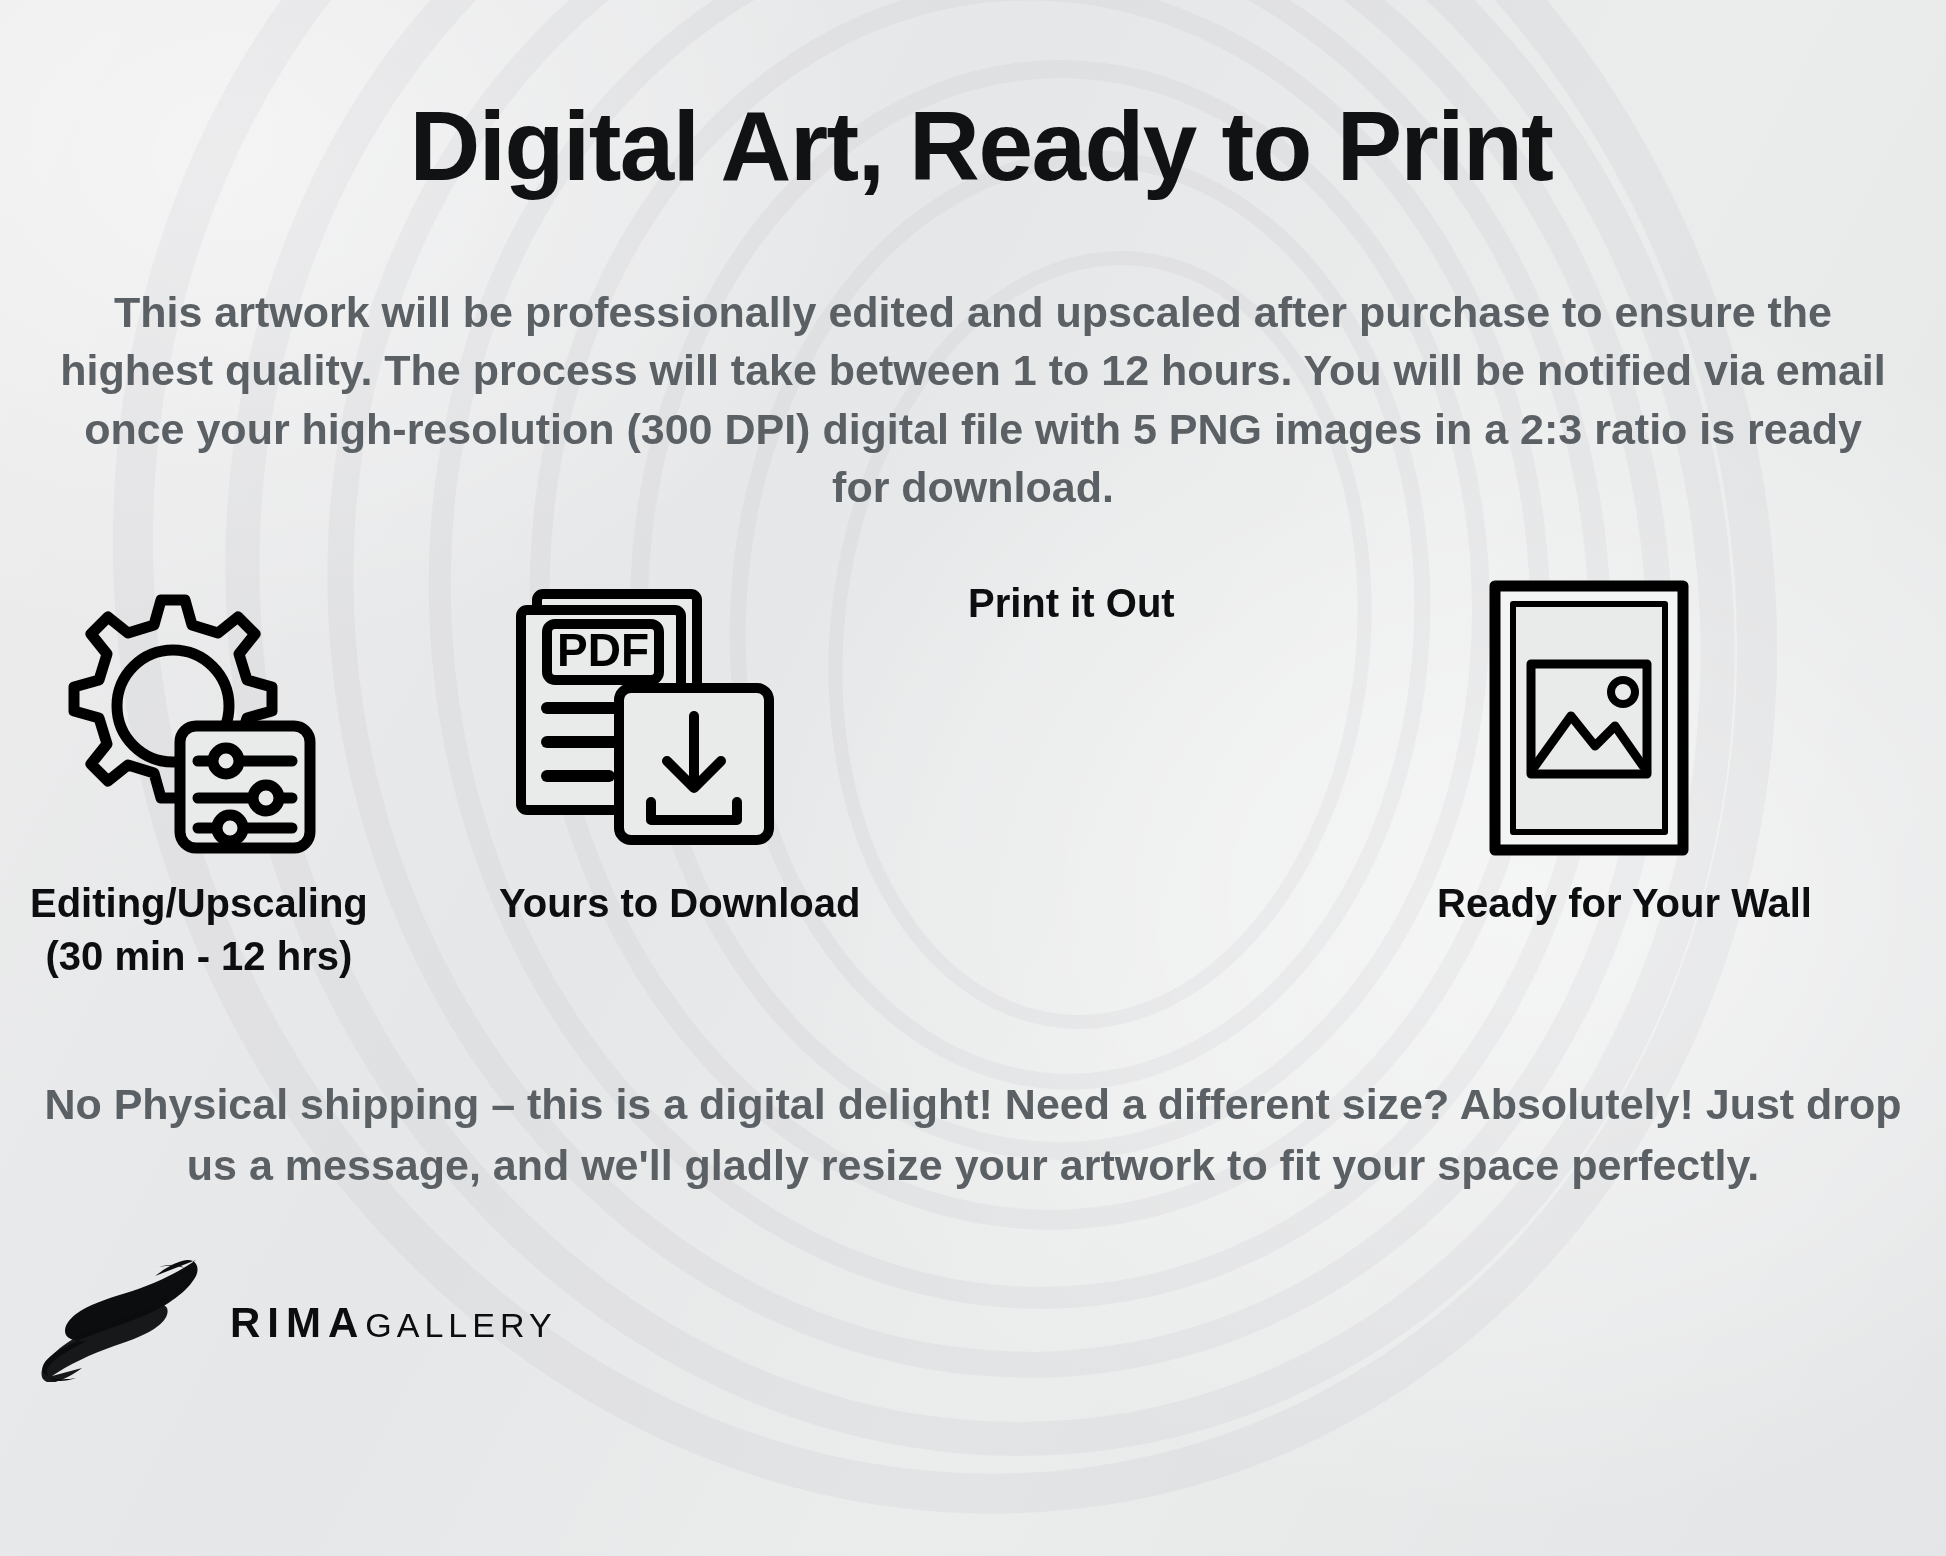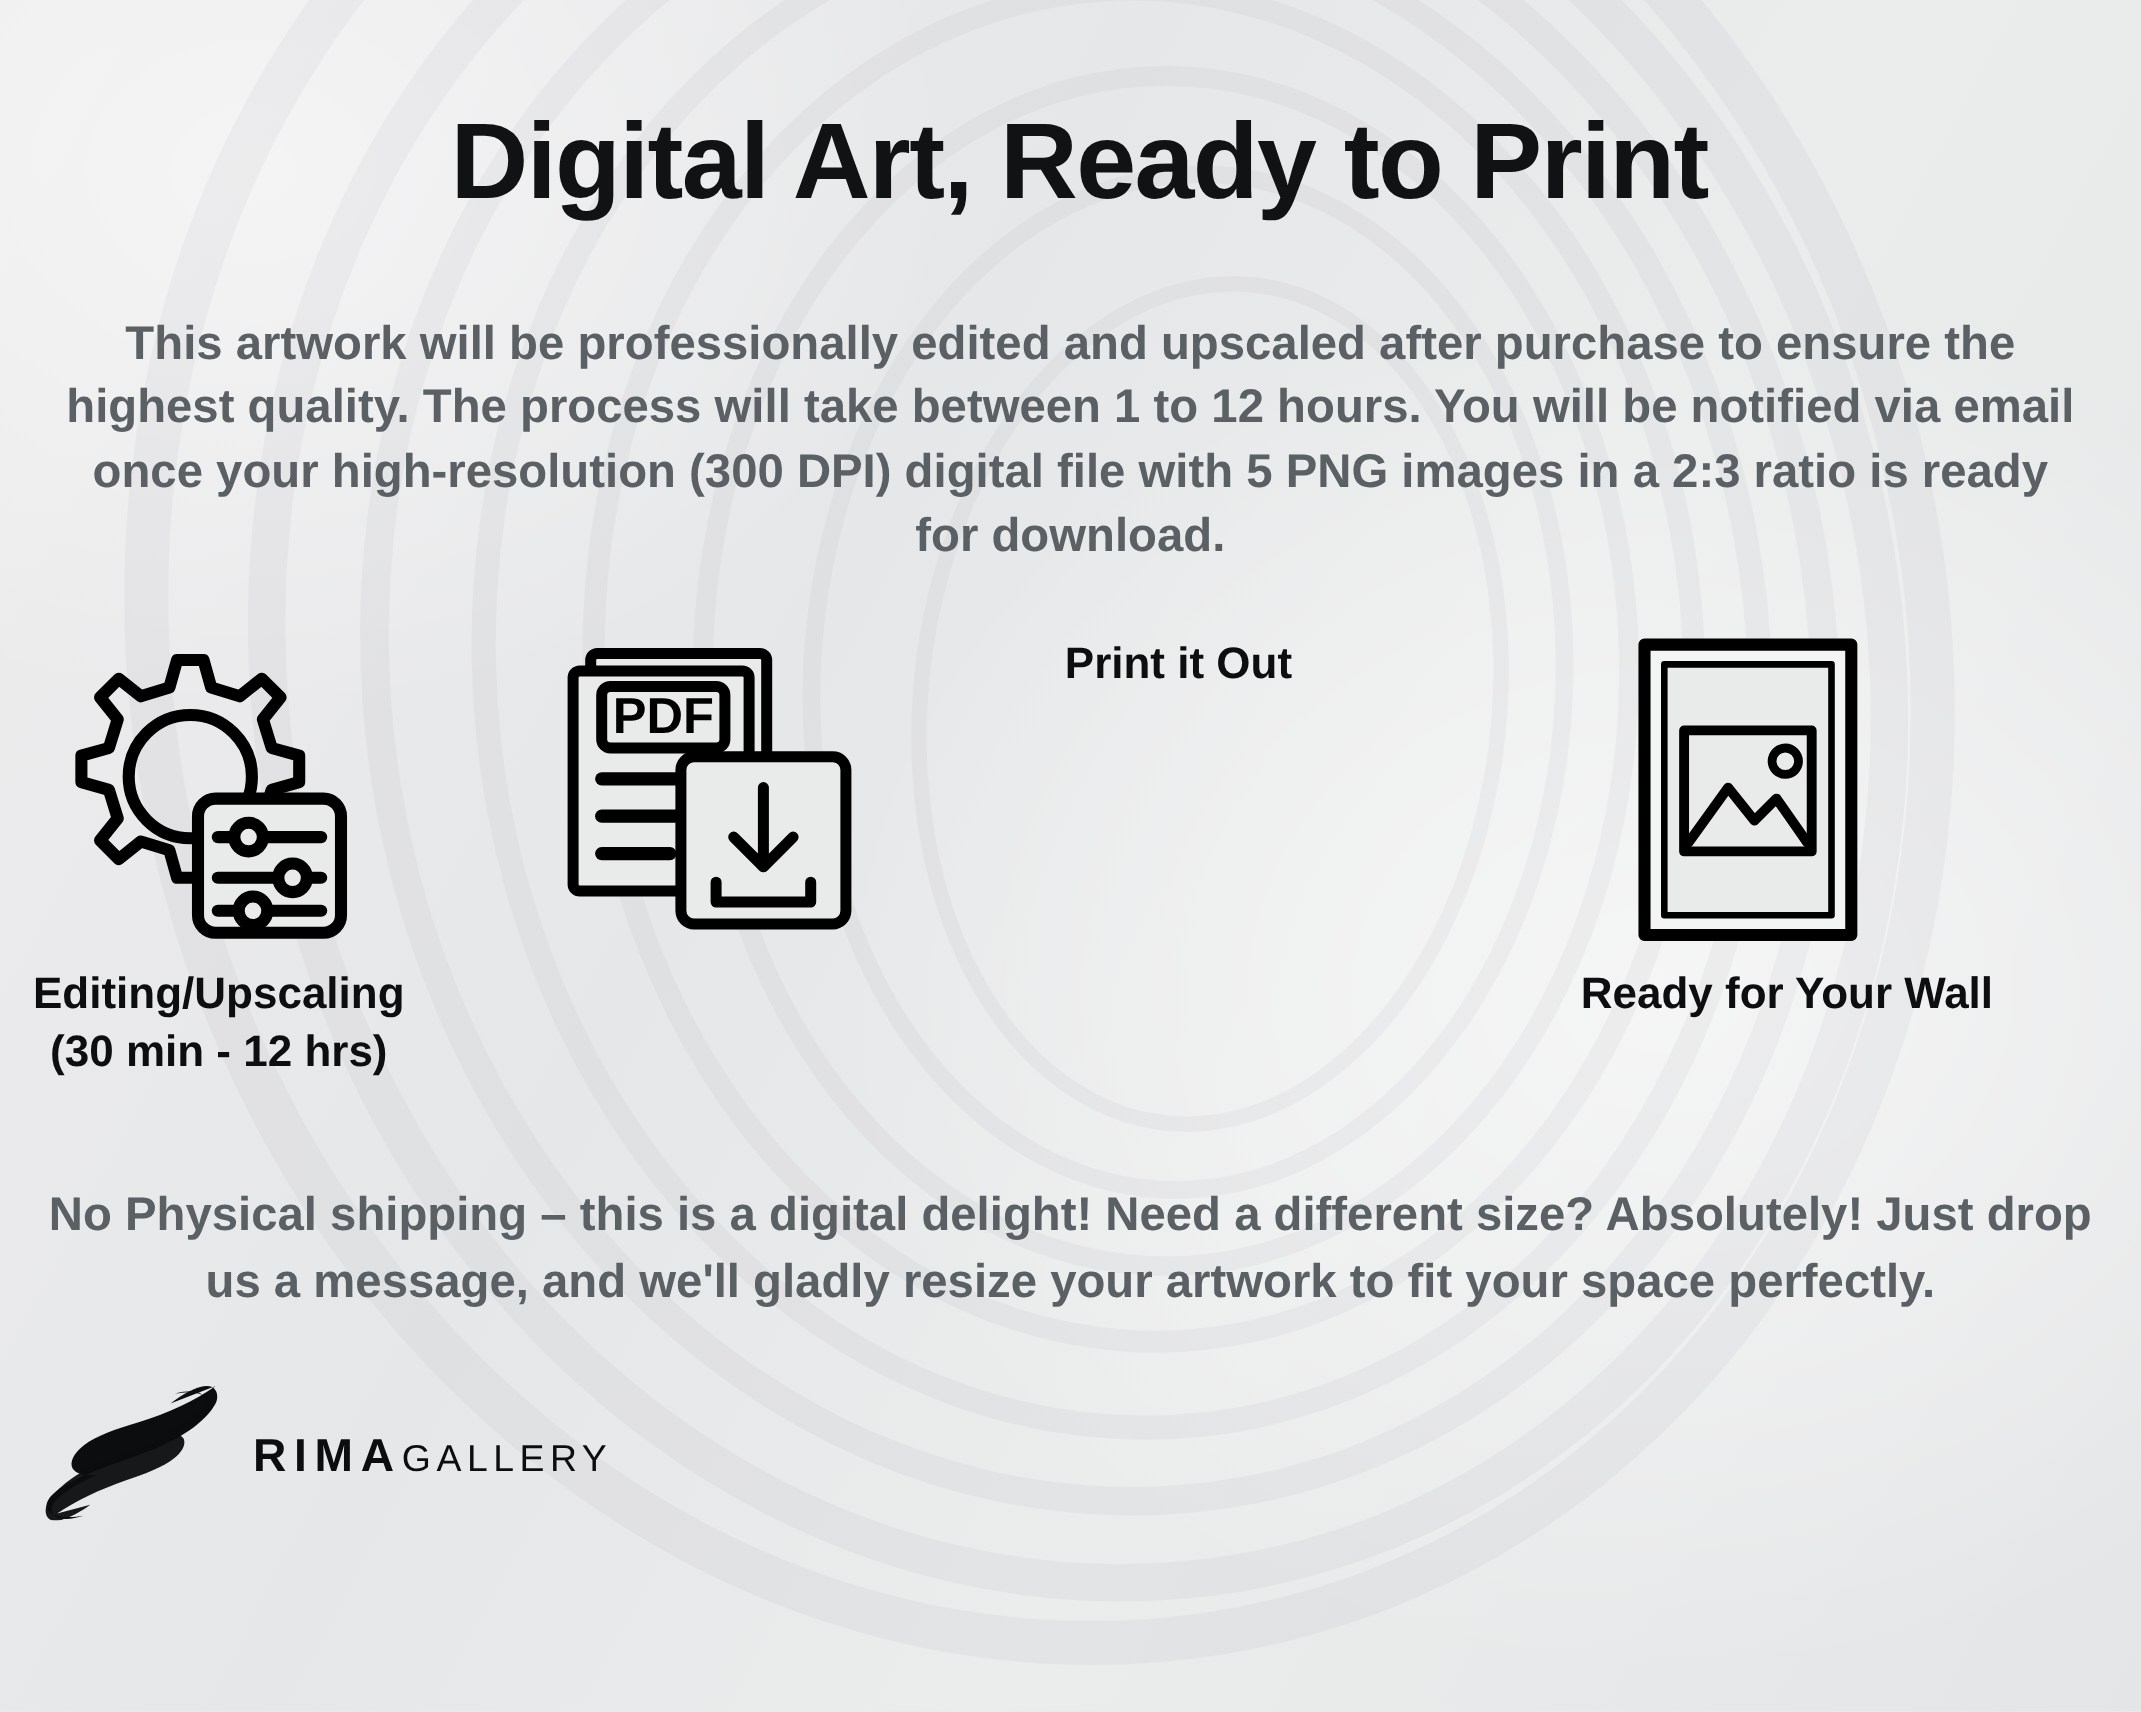--- a/index.html
+++ b/index.html
@@ -185,20 +185,21 @@
           <text x="104" y="90" font-family="'Liberation Sans', sans-serif" font-size="46" font-weight="700" fill="#000" stroke="none" text-anchor="middle">PDF</text>
           <line x1="48" y1="132" x2="160" y2="132" stroke-width="12"></line>
           <line x1="48" y1="166" x2="160" y2="166" stroke-width="12"></line>
           <line x1="48" y1="200" x2="110" y2="200" stroke-width="12"></line>
           <rect x="120" y="112" width="150" height="152" rx="12" fill="#e9eaea"></rect>
           <line x1="195" y1="140" x2="195" y2="208"></line>
           <polyline points="168,185 195,212 222,185"></polyline>
           <polyline points="152,226 152,244 238,244 238,226"></polyline>
         </svg>
       </div>
+      <div class="caption">Yours to Download</div>
     </div>
 
     <div class="feature">
       <div class="caption">Print it Out</div>
     </div>
 
     <div class="feature">
       <div class="art">
         <svg width="300" height="290" viewBox="0 0 300 290" fill="none" stroke="#000" stroke-width="9" stroke-linejoin="round" stroke-linecap="round">
           <rect x="58" y="10" width="188" height="264" fill="#f3f4f4" stroke-width="11"></rect>

